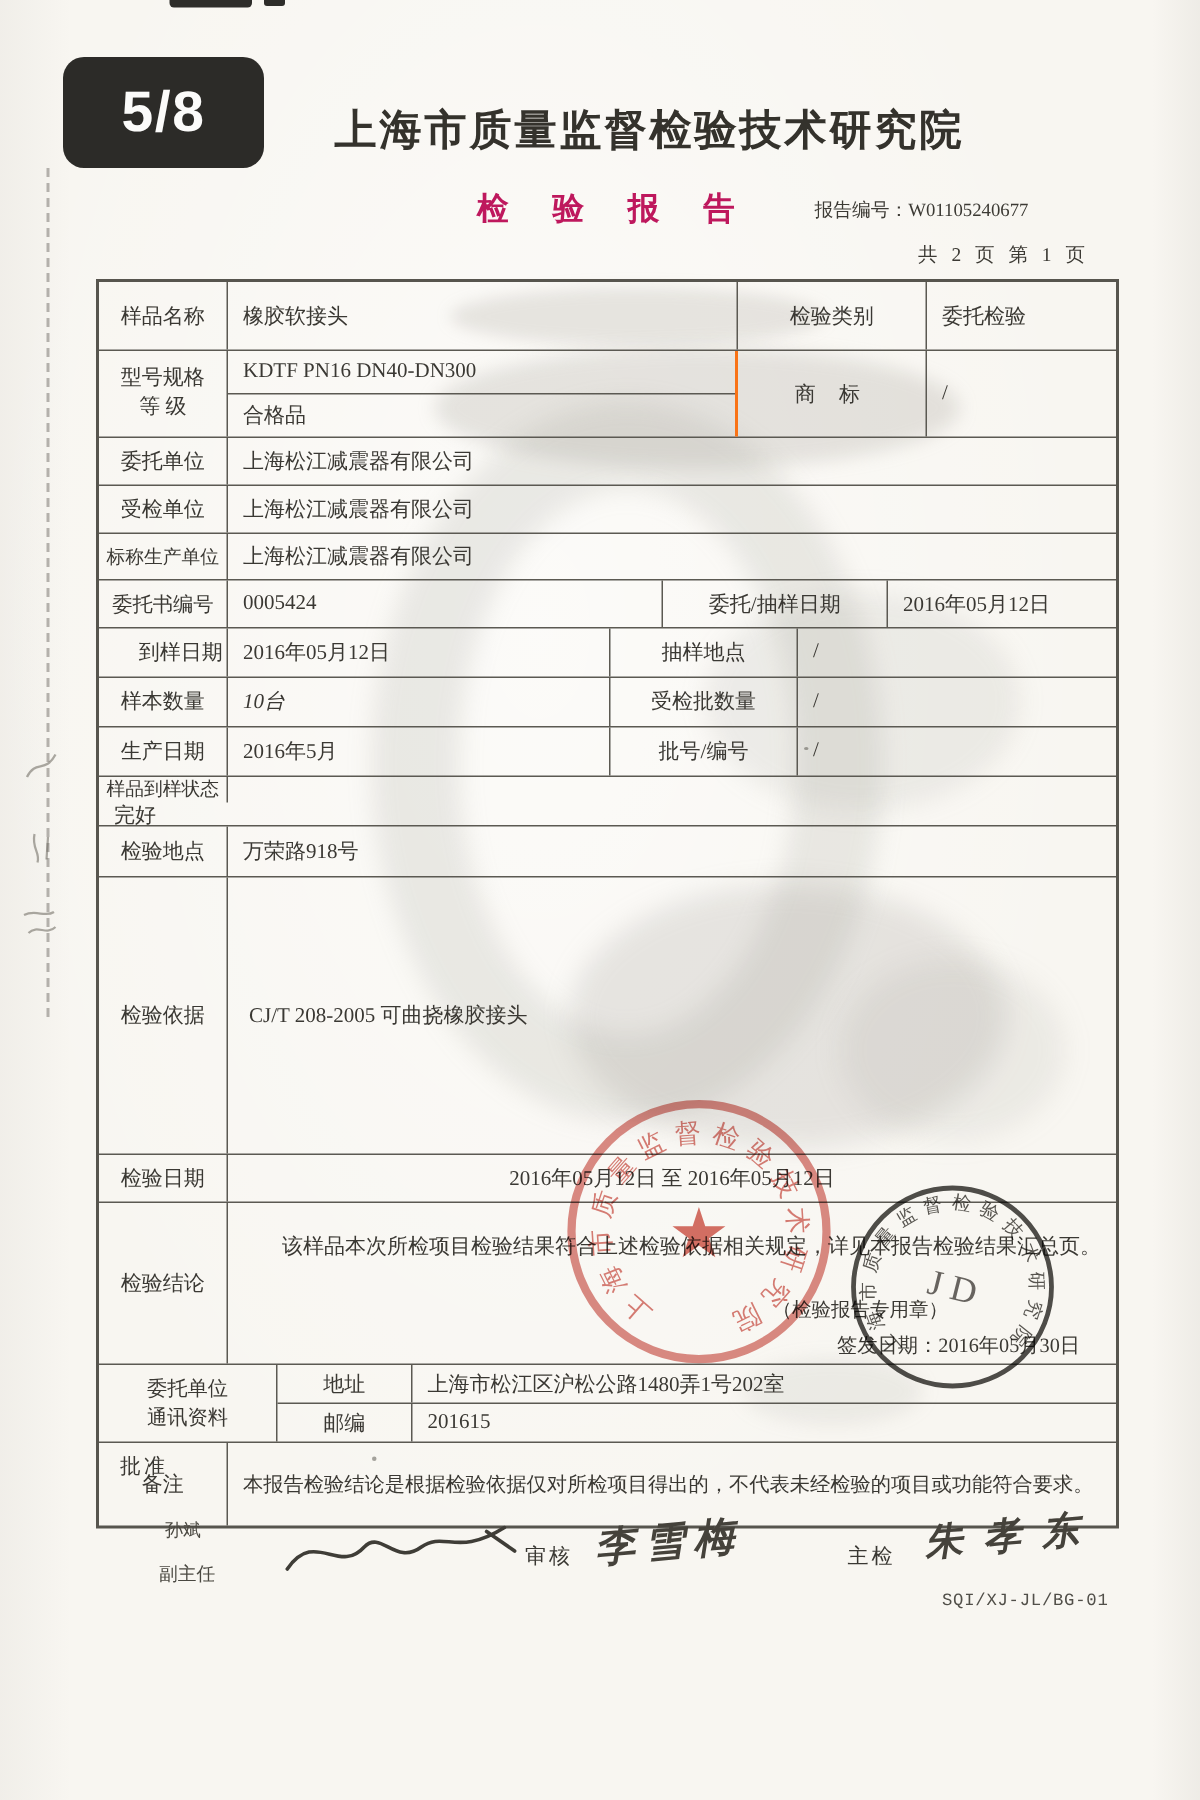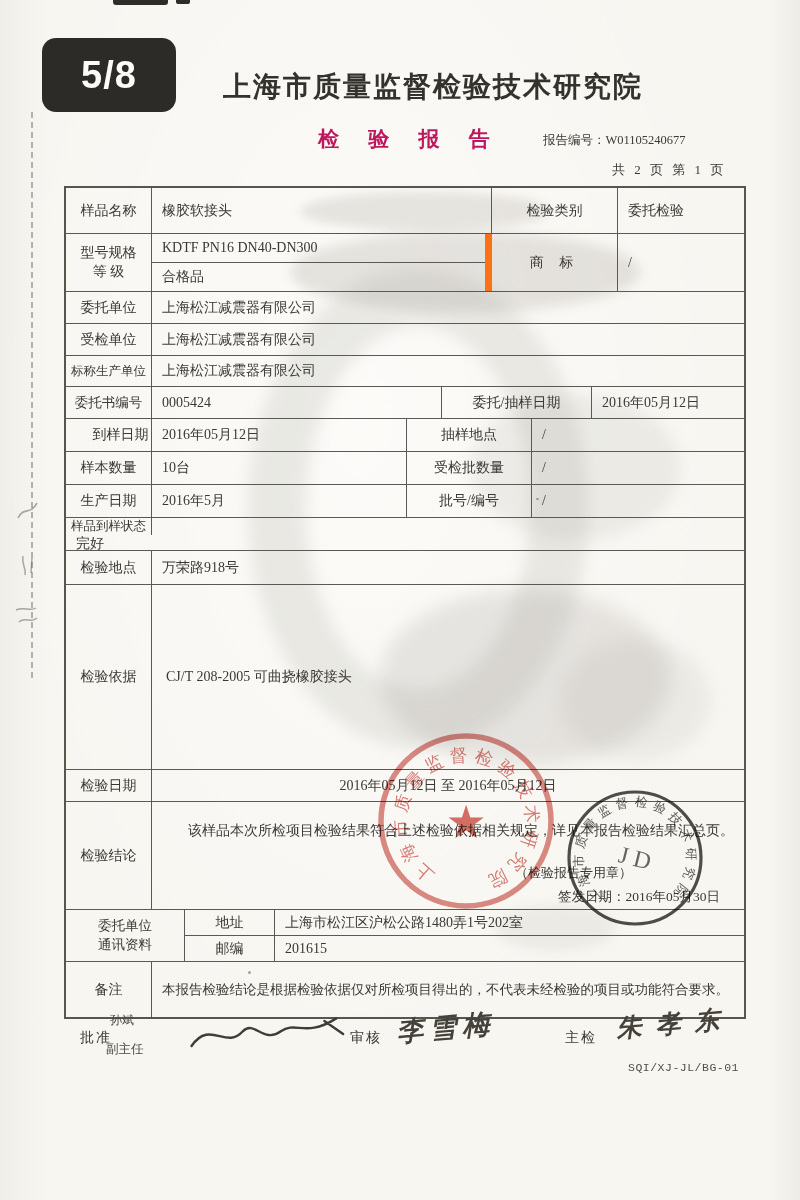--- a/index.html
+++ b/index.html
@@ -111,21 +111,21 @@
     <div class="v" style="width:340px;">橡胶软接头</div>
     <div class="c" style="width:126px;">检验类别</div>
     <div class="v last">委托检验</div>
   </div>
 
   <div class="row" style="height:58px;">
     <div class="c two-line" style="width:86px;">
       <span>型号规格</span>
       <span>等 级</span>
     </div>
-    <div class="sub-col" style="width:340px;border-right:7px solid #f97316;">
+    <div class="sub-col" style="width:340px;border-right:2px solid #f97316;">
       <div class="sub-row first">
           <div class="v last">KDTF PN16 DN40-DN300</div>
         </div>
       <div class="sub-row">
           <div class="v last">合格品</div>
         </div>
     </div>
     <div class="c" style="width:126px;letter-spacing:6px;">商 标</div>
     <div class="v last">/</div>
   </div>
@@ -154,21 +154,21 @@
 
   <div class="row" style="height:33px;">
     <div class="c" style="width:86px;padding-left:24px;">到样日期</div>
     <div class="v" style="width:255px;">2016年05月12日</div>
     <div class="c" style="width:125px;">抽样地点</div>
     <div class="v last">/</div>
   </div>
 
   <div class="row" style="height:33px;">
     <div class="c" style="width:86px;">样本数量</div>
-    <div class="v" style="width:255px;">10台</div>
+    <div class="v" style="width:255px;font-style:italic;">10台</div>
     <div class="c" style="width:125px;">受检批数量</div>
     <div class="v last">/</div>
   </div>
 
   <div class="row" style="height:33px;">
     <div class="c" style="width:86px;">生产日期</div>
     <div class="v" style="width:255px;">2016年5月</div>
     <div class="c" style="width:125px;">批号/编号</div>
     <div class="v last">/</div>
   </div>
@@ -245,21 +245,21 @@
   </defs>
   <circle cx="70" cy="70" r="66" fill="none" stroke="rgba(42,40,36,0.82)" stroke-width="3.2"></circle>
   <g transform="rotate(-140 70 70)">
     <text font-size="12.5" letter-spacing="5.5" fill="rgba(48,45,40,0.8)">
       <textPath href="#darkArc" xlink:href="#darkArc">上海市质量监督检验技术研究院</textPath>
     </text>
   </g>
   <text x="70" y="78" text-anchor="middle" font-size="24" fill="rgba(48,45,40,0.72)" transform="rotate(14 70 70)">J D</text>
 </svg>
 
-<div class="foot foot-label" style="left:80px;top:1029px;">批准</div>
+<div class="foot foot-label" style="left:80px;top:969px;">批准</div>
 <div class="foot" style="left:110px;top:1012px;font-size:12px;color:#4a4841;">孙斌</div>
 <div class="foot" style="left:106px;top:1041px;font-size:12.5px;color:#4a4841;">副主任</div>
 <svg class="foot" style="left:185px;top:1014px;transform:rotate(-3deg);" width="165" height="40" viewBox="0 0 165 40">
   <path d="M6 28 C 26 2, 40 34, 58 16 C 70 5, 78 30, 96 18 C 112 8, 120 26, 152 8 M140 10 L 158 24" stroke="#3f3d37" stroke-width="2.4" fill="none" stroke-linecap="round"></path>
 </svg>
 <div class="foot foot-label" style="left:350px;top:1029px;">审核</div>
 <div class="foot hw" style="left:398px;top:1014px;font-size:27px;letter-spacing:6px;">李雪梅</div>
 <div class="foot foot-label" style="left:565px;top:1029px;">主检</div>
 <div class="foot hw" style="left:618px;top:1012px;font-size:25px;letter-spacing:14px;">朱孝东</div>
 <div class="foot doc-code" style="left:628px;top:1061px;">SQI/XJ-JL/BG-01</div>

